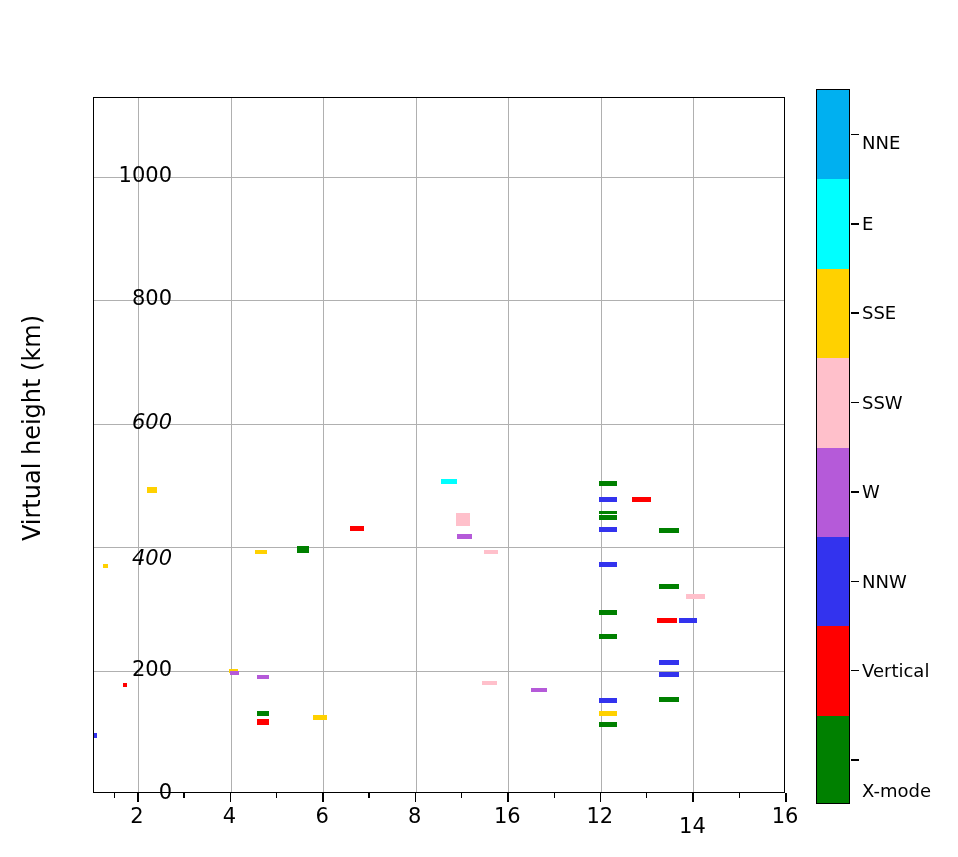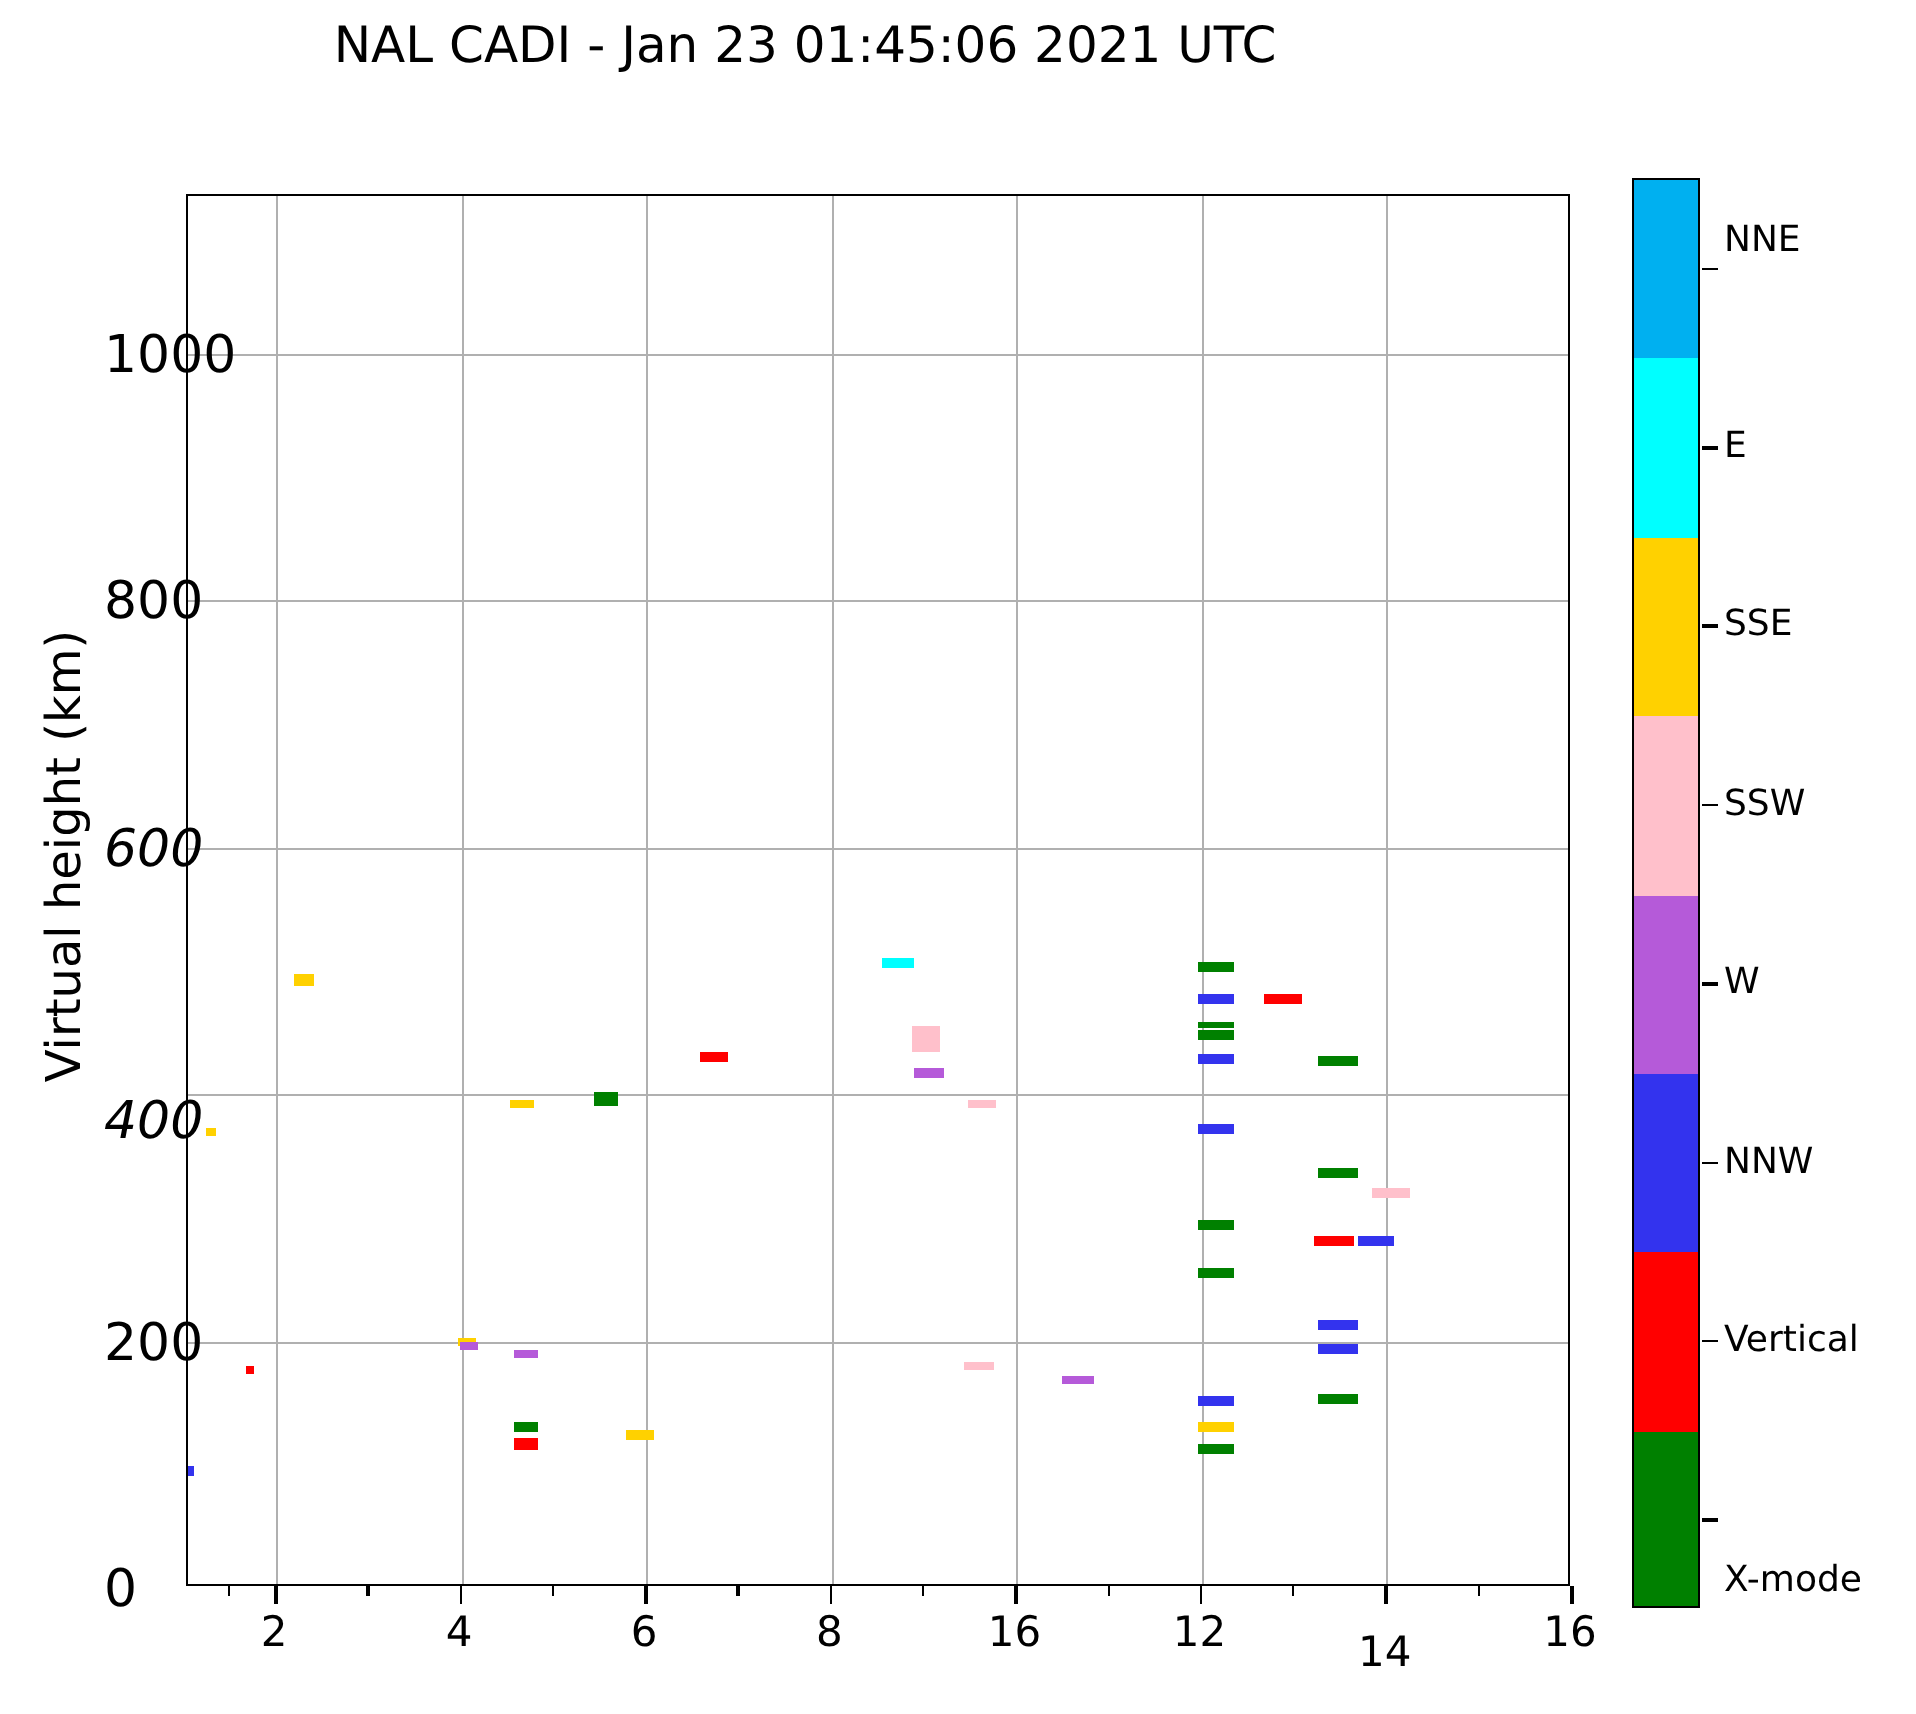--- a/index.html
+++ b/index.html
@@ -31,21 +31,21 @@
     border:1.6px solid #000;
     box-sizing:border-box;
     background:#fff;
   }
   .plot-inner{position:absolute;left:0;top:0;width:100%;height:100%;overflow:hidden;}
 
   .gridline-h{position:absolute;left:0;width:100%;height:1px;background:#b0b0b0;}
   .gridline-v{position:absolute;top:0;height:100%;width:1px;background:#b0b0b0;}
   .ylabel-txt{
     position:absolute;right:786px;
-    font-size:26px;color:#000;text-align:left;
+    font-size:21px;color:#000;text-align:right;
     width:120px;white-space:nowrap;
   }
   .xtick-major{position:absolute;top:793px;width:1.6px;height:9px;background:#000;}
   .xtick-minor{position:absolute;top:793px;width:1.4px;height:5px;background:#000;}
   .xlabel-txt{
     position:absolute;top:804px;
     font-size:21px;color:#000;text-align:center;
     width:60px;margin-left:-30px;white-space:nowrap;
   }
 
@@ -80,21 +80,20 @@
     position:absolute;left:862px;
     font-size:18px;color:#000;white-space:nowrap;
     transform:translateY(-50%);
   }
 </style>
 </head>
 <body>
 
 <div id="root">
 
-  <div class="title">NAL CADI - Jan 23 01:45:06 2021 UTC</div>
 
   <div class="plot-frame">
     <div class="plot-inner" id="plot-inner">
         <div class="gridline-h" style="top: 572.6px;"></div>
         <div class="gridline-h" style="top: 449.2px;"></div>
         <div class="gridline-h" style="top: 325.8px;"></div>
         <div class="gridline-h" style="top: 202.4px;"></div>
         <div class="gridline-h" style="top: 79px;"></div>
         <div class="gridline-v" style="left: 44px;"></div>
         <div class="gridline-v" style="left: 136.5px;"></div>
@@ -187,21 +186,21 @@
         <div class="cbar-seg" style="top: 178.75px; height: 89.88px; background: rgb(255, 209, 0);"></div>
         <div class="cbar-seg" style="top: 268.13px; height: 89.88px; background: rgb(255, 192, 203);"></div>
         <div class="cbar-seg" style="top: 357.5px; height: 89.88px; background: rgb(181, 90, 217);"></div>
         <div class="cbar-seg" style="top: 446.88px; height: 89.88px; background: rgb(51, 51, 238);"></div>
         <div class="cbar-seg" style="top: 536.25px; height: 89.88px; background: rgb(255, 0, 0);"></div>
         <div class="cbar-seg" style="top: 625.63px; height: 89.88px; background: rgb(0, 128, 0);"></div>
       </div>
   </div>
   <div id="cbar-labels">
       <div class="cbar-tick" style="top: 133.7px;"></div>
-      <div class="cbar-lab" style="top: 120px;">NNE</div>
+      <div class="cbar-lab" style="top: 142px;">NNE</div>
       <div class="cbar-tick" style="top: 223.1px;"></div>
       <div class="cbar-lab" style="top: 223.1px;">E</div>
       <div class="cbar-tick" style="top: 312.4px;"></div>
       <div class="cbar-lab" style="top: 312.4px;">SSE</div>
       <div class="cbar-tick" style="top: 401.8px;"></div>
       <div class="cbar-lab" style="top: 401.8px;">SSW</div>
       <div class="cbar-tick" style="top: 491.2px;"></div>
       <div class="cbar-lab" style="top: 491.2px;">W</div>
       <div class="cbar-tick" style="top: 580.6px;"></div>
       <div class="cbar-lab" style="top: 580.6px;">NNW</div>

